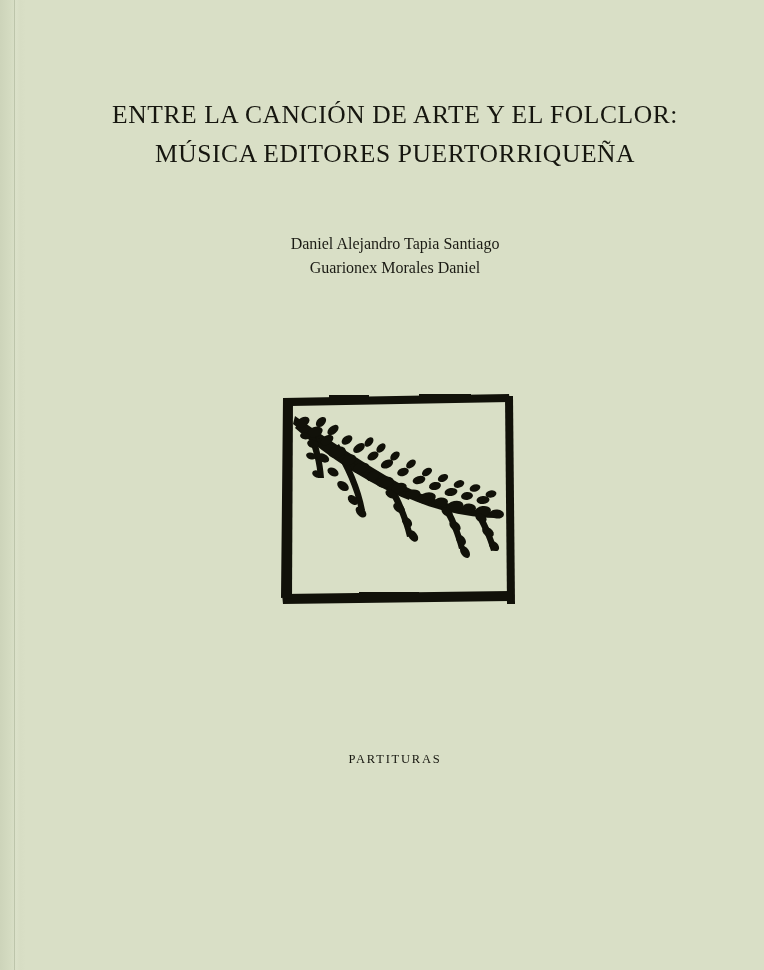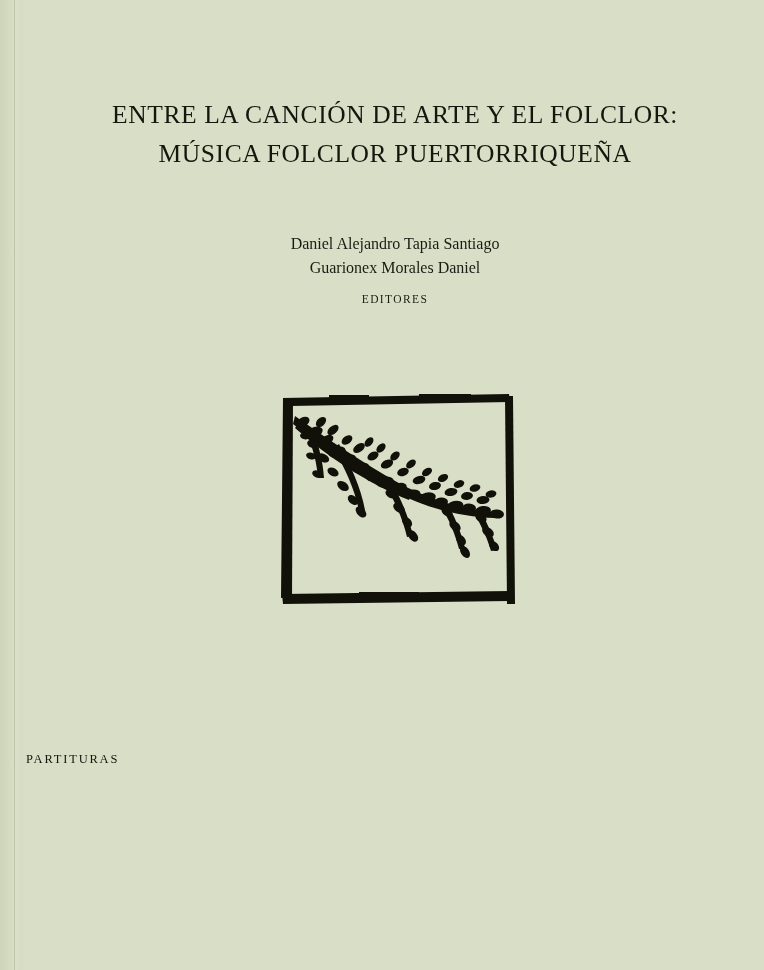--- a/index.html
+++ b/index.html
@@ -96,47 +96,46 @@
   .illustration svg {
     display: block;
     width: 252px;
     height: 238px;
   }
   .imprint {
     position: absolute;
     top: 752px;
     left: 0;
     width: 100%;
-    text-align: left;
+    text-align: center;
     font-family: "Liberation Serif", serif;
     font-size: 12.5px;
     letter-spacing: 1.8px;
     color: #16160f;
   }
 </style>
 </head>
 <body>
 
 <div class="page">
 
   <div class="spine">
     <div class="spine-line"></div>
   </div>
 
   <div class="content">
 
     <div class="title-block">
       <div class="title-line">ENTRE LA CANCIÓN DE ARTE Y EL FOLCLOR:</div>
-      <div class="title-line">MÚSICA FOLCLOR PUERTORRIQUEÑA</div>
+      <div class="title-line">MÚSICA EDITORES PUERTORRIQUEÑA</div>
     </div>
 
     <div class="authors-block">
       <div class="author-line">Daniel Alejandro Tapia Santiago</div>
       <div class="author-line">Guarionex Morales Daniel</div>
-      <div class="editors-label">EDITORES</div>
     </div>
 
     <div class="illustration">
       <svg viewBox="0 0 252 238" xmlns="http://www.w3.org/2000/svg">
         <g fill="#111109">
 
           <path d="M14,16 L240,12 L241,20 L22,24 L20,215 L12,216 Z"></path>
           <path d="M236,14 L244,14 L246,222 L238,222 Z"></path>
           <path d="M13,212 L243,209 L244,219 L14,222 Z"></path>
           <path d="M16,18 L24,18 L23,216 L15,217 Z"></path>

